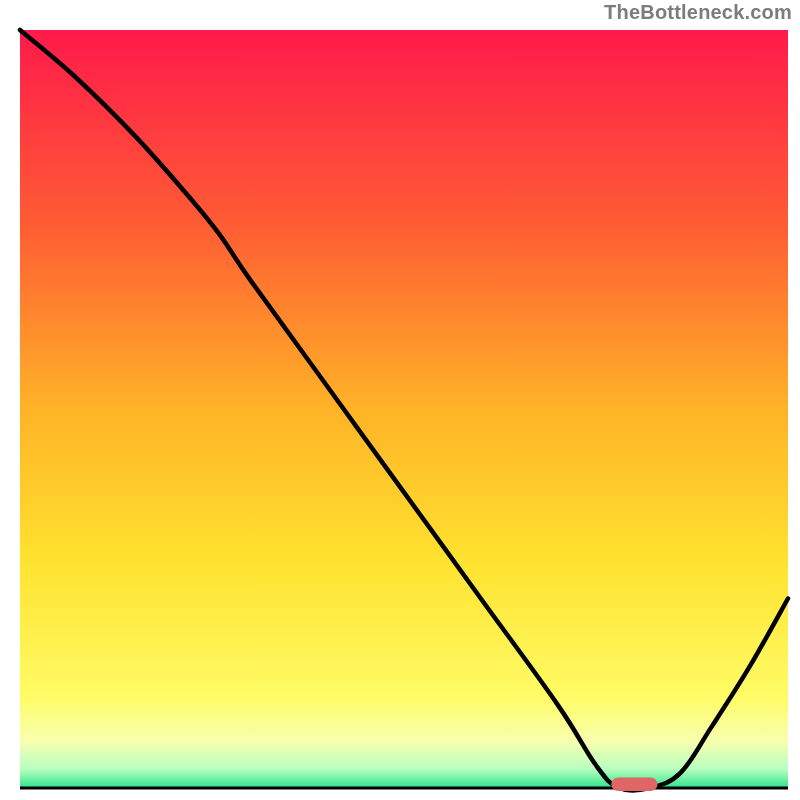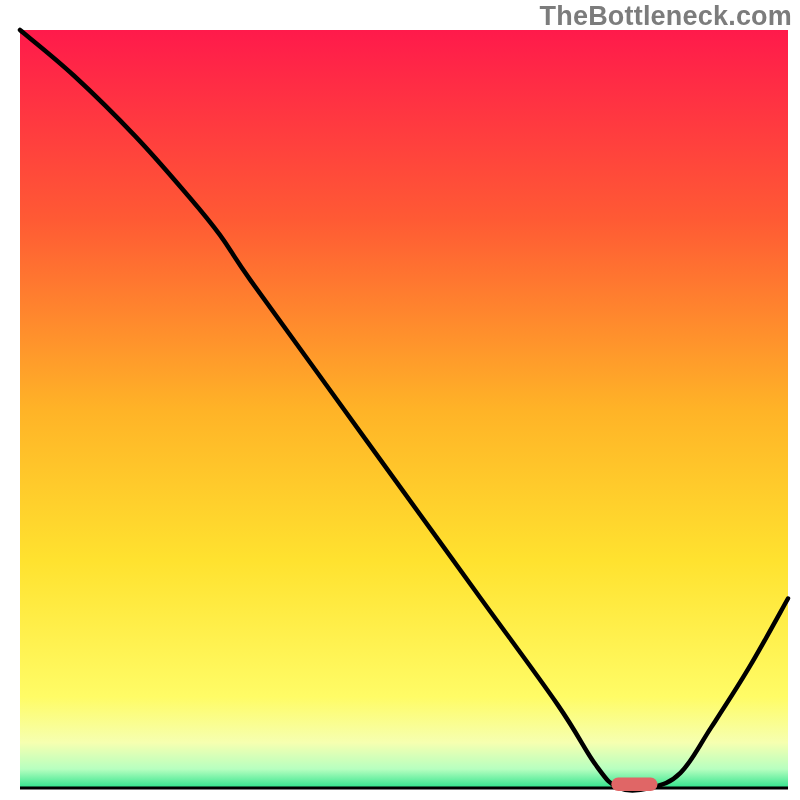--- a/index.html
+++ b/index.html
@@ -13,21 +13,21 @@
   }
   .root {
     position: relative;
     width: 800px;
     height: 800px;
   }
   .attribution {
     position: absolute;
     top: 1px;
     right: 8px;
-    font-size: 27px;
+    font-size: 20px;
     color: #7c7c7c;
     font-weight: bold;
     letter-spacing: 0.2px;
   }
   svg.chart {
     position: absolute;
     left: 0;
     top: 0;
   }
 </style>

